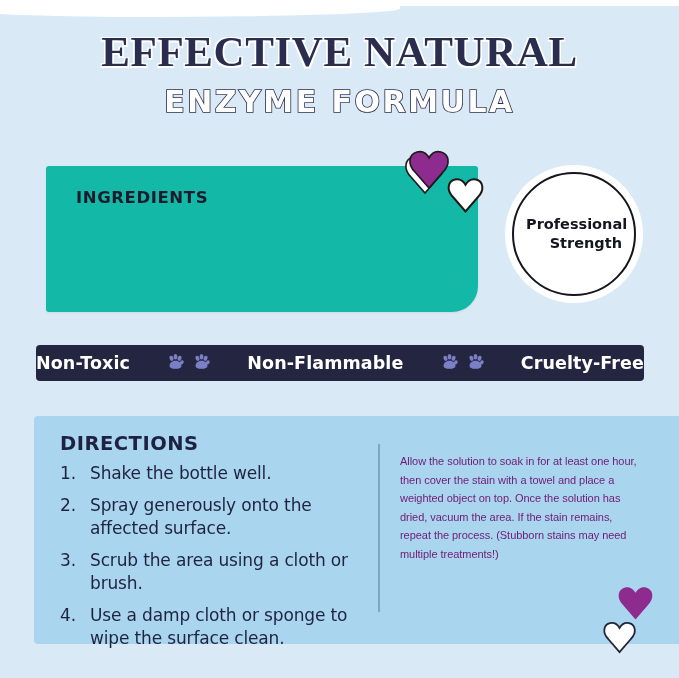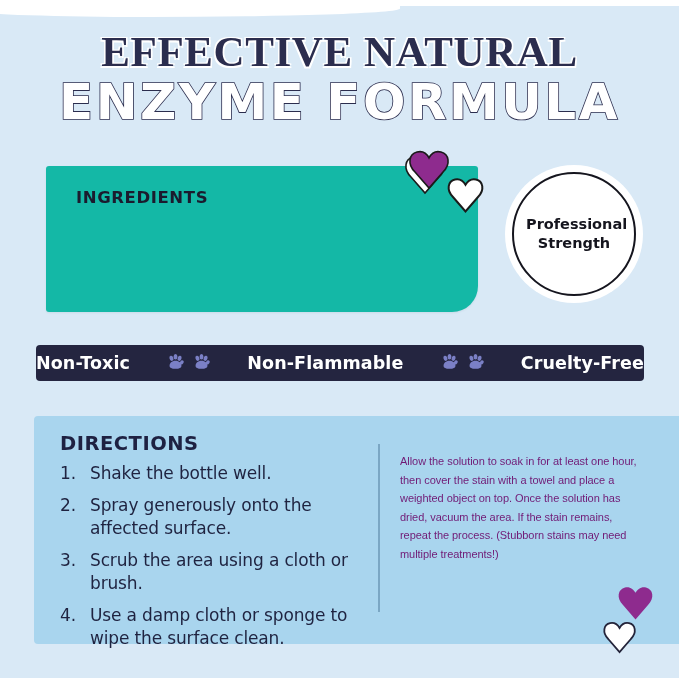--- a/index.html
+++ b/index.html
@@ -56,21 +56,21 @@
     line-height: 52px;
     text-shadow:
       -1.5px -1.5px 0 #ffffff,
        1.5px -1.5px 0 #ffffff,
       -1.5px  1.5px 0 #ffffff,
        1.5px  1.5px 0 #ffffff;
   }
   .title-line2 {
     font-family: "DejaVu Sans", sans-serif;
     font-weight: bold;
-    font-size: 50px;
+    font-size: 30px;
     letter-spacing: 2.5px;
     line-height: 48px;
     color: #ffffff;
     -webkit-text-stroke: 1.6px #2b2d4e;
     paint-order: stroke fill;
   }
 
   
   #ingredients-card {
     position: absolute;
@@ -127,21 +127,21 @@
     display: flex;
     align-items: center;
     justify-content: center;
   }
   #pro-badge-label {
     font-family: "DejaVu Sans", sans-serif;
     font-weight: bold;
     font-size: 14.5px;
     line-height: 19px;
     color: #15151e;
-    text-align: center;
+    text-align: right;
     width: 96px;
   }
 
   
   #feature-banner {
     position: absolute;
     left: 36px;
     top: 345px;
     width: 608px;
     height: 36px;

